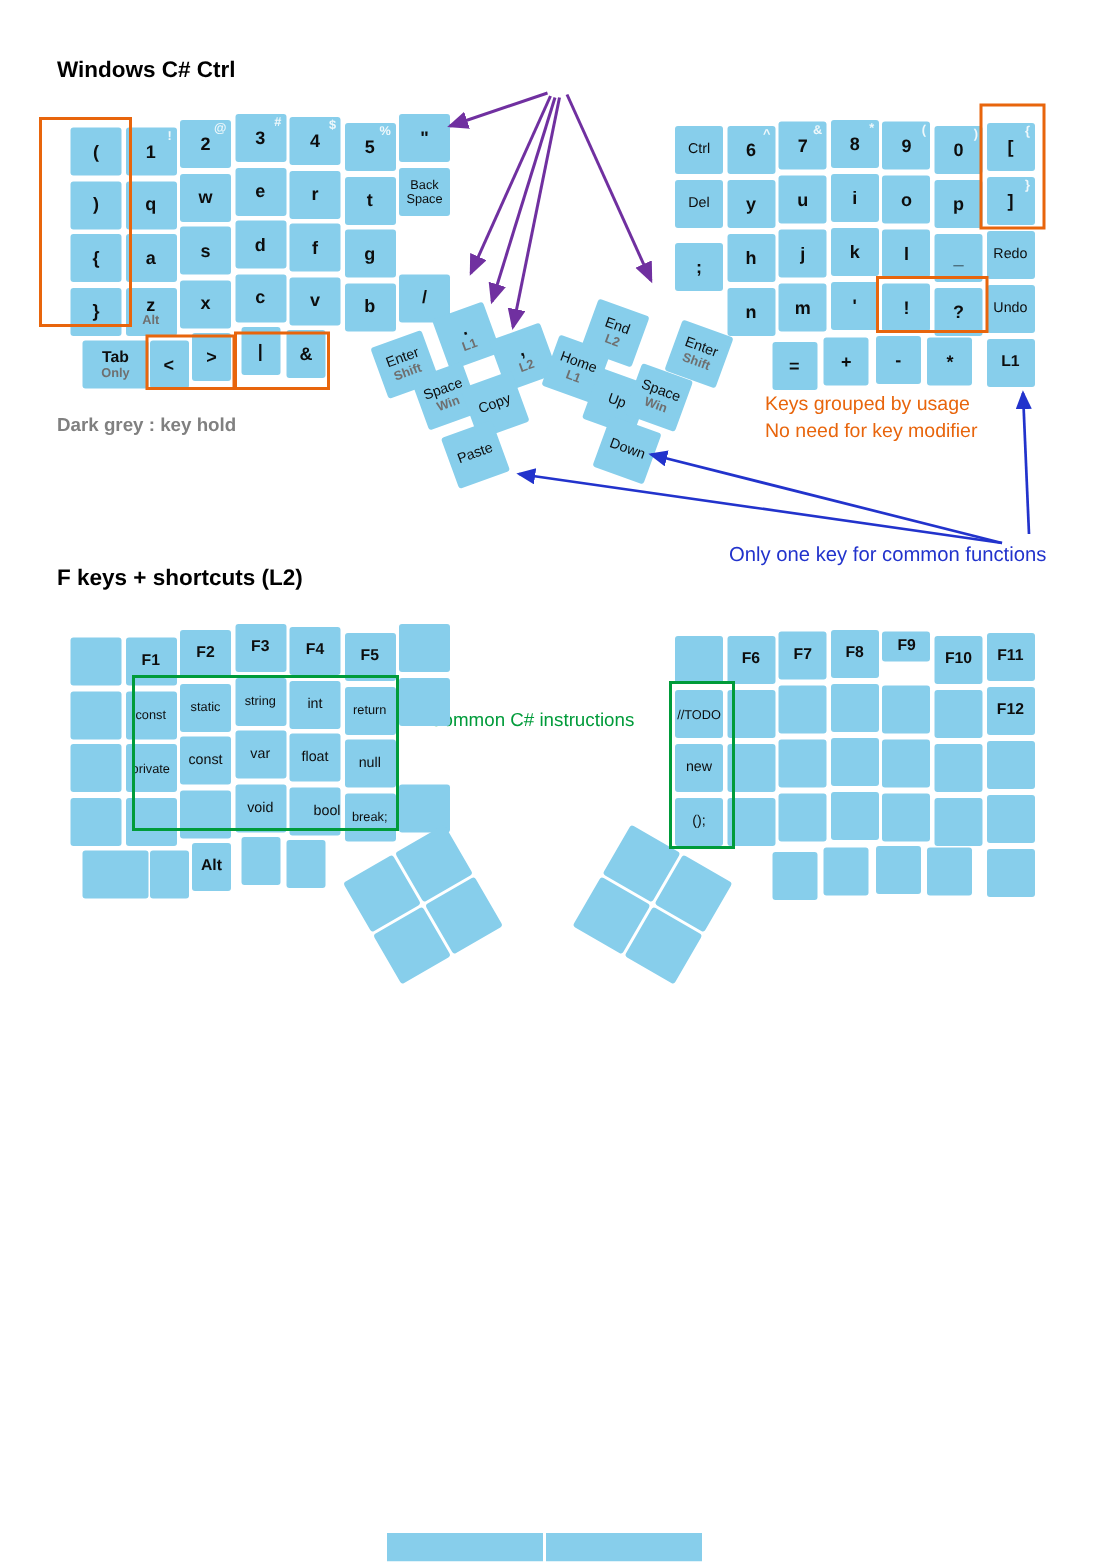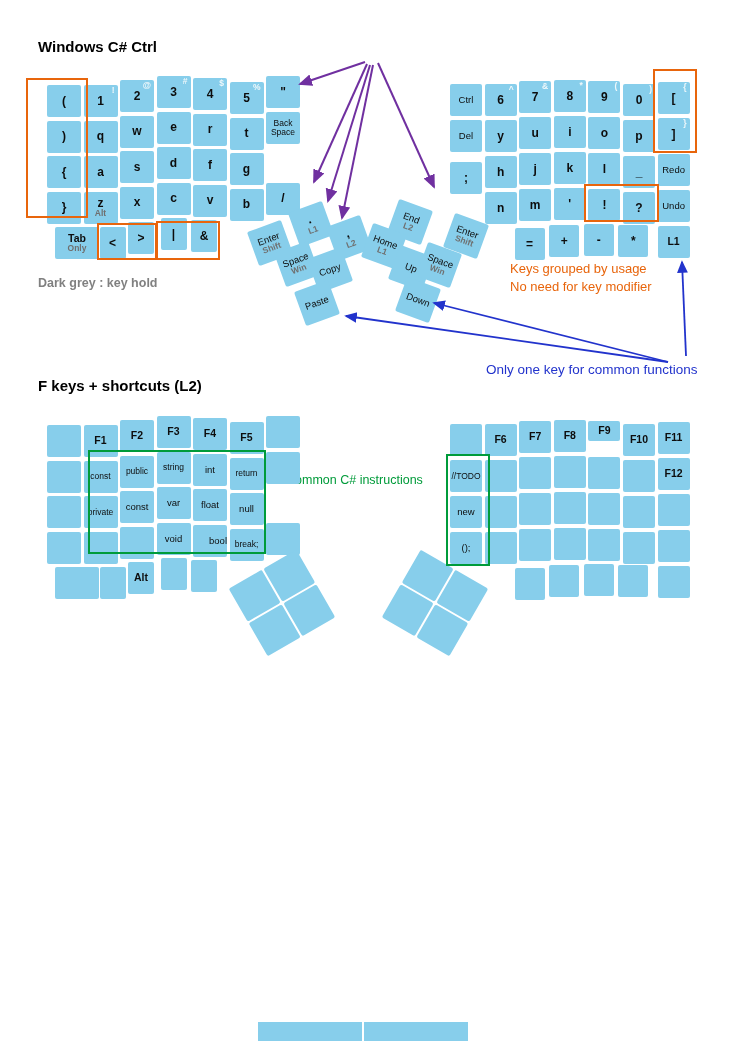--- a/index.html
+++ b/index.html
@@ -317,21 +317,21 @@
       </div>
       <div class="key" style="left: 229.5px; top: 422px; width: 34px; height: 32px;">
         <span class="main fn">F5</span>
       </div>
       <div class="key" style="left: 266px; top: 416px; width: 34px; height: 32px;"></div>
       <div class="key" style="left: 47px; top: 460.5px; width: 34px; height: 32px;"></div>
       <div class="key" style="left: 83.5px; top: 460.5px; width: 34px; height: 32px;">
         <span class="main word long">const</span>
       </div>
       <div class="key" style="left: 120px; top: 455.5px; width: 34px; height: 32px;">
-        <span class="main word long">public</span>
+        <span class="main word long">static</span>
       </div>
       <div class="key" style="left: 156.5px; top: 451.5px; width: 34px; height: 32px;">
         <span class="main word long">string</span>
       </div>
       <div class="key" style="left: 193px; top: 453.5px; width: 34px; height: 32px;">
         <span class="main word">int</span>
       </div>
       <div class="key" style="left: 229.5px; top: 457.5px; width: 34px; height: 32px;">
         <span class="main word long">return</span>
       </div>

